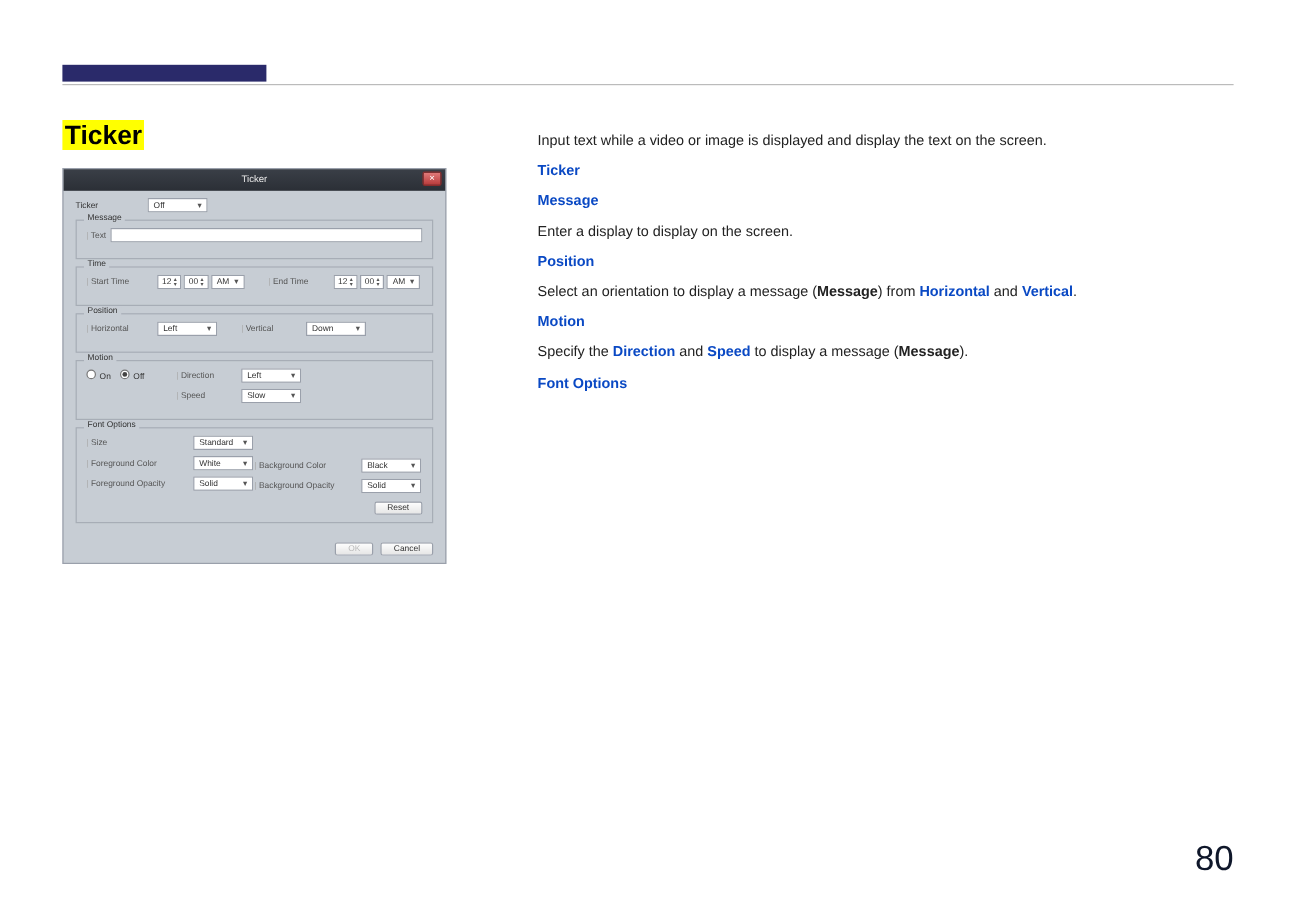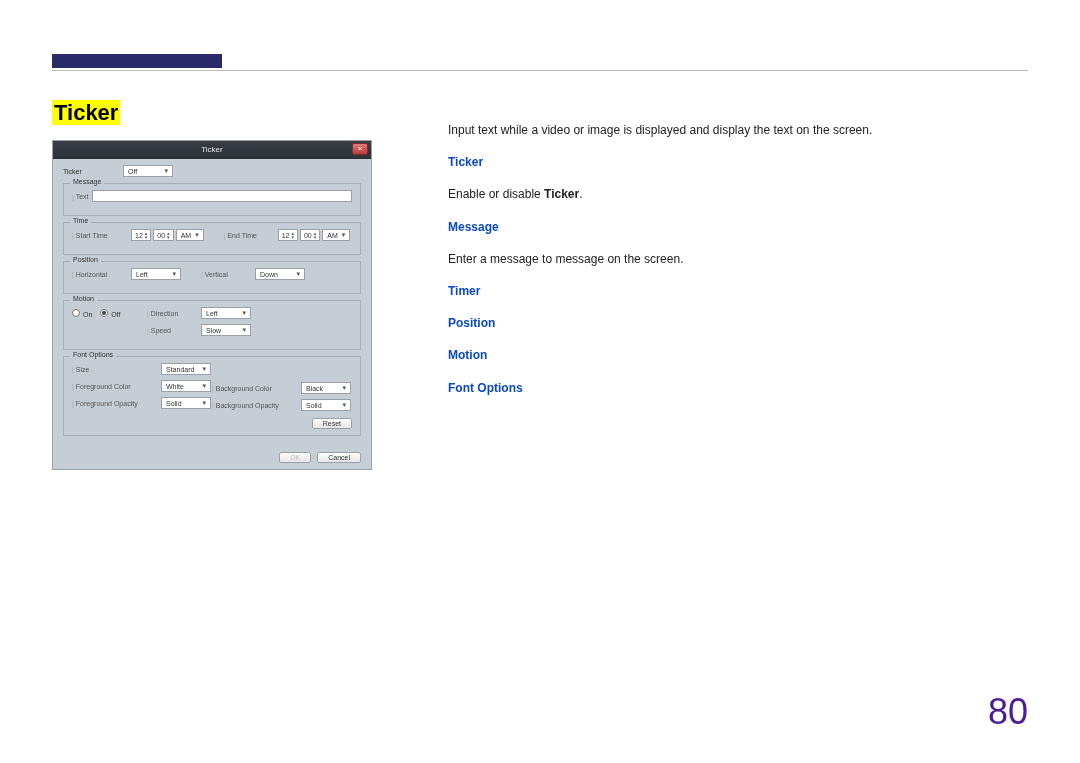--- a/index.html
+++ b/index.html
@@ -22,26 +22,26 @@
   .spinbtns { display:inline-block; font-size:5px; line-height:4px; margin-left:2px; color:#555; }
   .input-long { flex: 1; height: 12px; background:#fff; border:1px solid #9aa0ab; }
   .fieldset { border: 1px solid #a7adb6; margin: 6px 0; padding: 6px 8px 8px; position: relative; }
   .legend { position: absolute; top: -6px; left: 6px; background: #c7cdd4; padding: 0 3px; font-size: 7px; color: #333; }
   .radio { width: 8px; height: 8px; border: 1px solid #777; border-radius: 50%; display: inline-block; margin-right: 3px; position: relative; background:#fff; }
   .radio.sel-r::after { content:""; position:absolute; top:1px; left:1px; width:4px; height:4px; background:#444; border-radius:50%; }
   .btn { background: linear-gradient(#fdfdfd,#e6e6e6); border: 1px solid #9aa0ab; border-radius: 2px; padding: 1px 10px; font-size: 7px; color:#333; }
   .dialog-footer { text-align: right; padding: 6px 10px 8px; }
   .dialog-footer .btn { margin-left: 4px; }
   .content-col { position: absolute; top: 108px; left: 448px; right: 52px; font-size: 12px; line-height: 1.6; color: #222; }
-  .content-col p { margin-bottom: 6px; margin-top: 13px; }
+  .content-col p { margin-bottom: 6px; }
   .blue { color: #0a49c4; font-weight: bold; }
   .bold { font-weight: bold; }
   .bullet { margin-left: 16px; }
   .bullet::before { content: "•  "; }
-  .page-number { position: absolute; right: 52px; bottom: 30px; font-size: 36px; color: #4c1d95; font-weight: 300; }
+  .page-number { position: absolute; right: 52px; bottom: 30px; font-size: 29px; color: #0f172a; font-weight: 300; }
   .grid2 { display:flex; }
   .col { flex:1; }
   .gap { width: 20px; display:inline-block; }
 </style>
 </head>
 <body>
 
 <div class="top-accent"></div>
 <div class="top-rule"></div>
 
@@ -196,22 +196,22 @@
   </div>
   <div class="dialog-footer">
     <span class="btn" style="color:#bbb">OK</span>
     <span class="btn">Cancel</span>
   </div>
 </div>
 
 <div class="content-col">
   <p>Input text while a video or image is displayed and display the text on the screen.</p>
   <p><span class="blue">Ticker</span></p>
-  <p><span>Enable or disable </span><span class="bold">Ticker</span><span>.</span></p>
   <p><span class="blue">Message</span></p>
-  <p>Enter a message to message on the screen.</p>
-  <p><span class="blue">Timer</span></p>
+  <p>Enter a display to display on the screen.</p>
   <p><span class="blue">Position</span></p>
+  <p><span>Select an orientation to display a message (</span><span class="bold">Message</span><span>) from </span><span class="blue">Horizontal</span><span> and </span><span class="blue">Vertical</span><span>.</span></p>
   <p><span class="blue">Motion</span></p>
+  <p><span>Specify the </span><span class="blue">Direction</span><span> and </span><span class="blue">Speed</span><span> to display a message (</span><span class="bold">Message</span><span>).</span></p>
   <p><span class="blue">Font Options</span></p>
 </div>
 
 <div class="page-number">80</div>
 
 </body></html>

